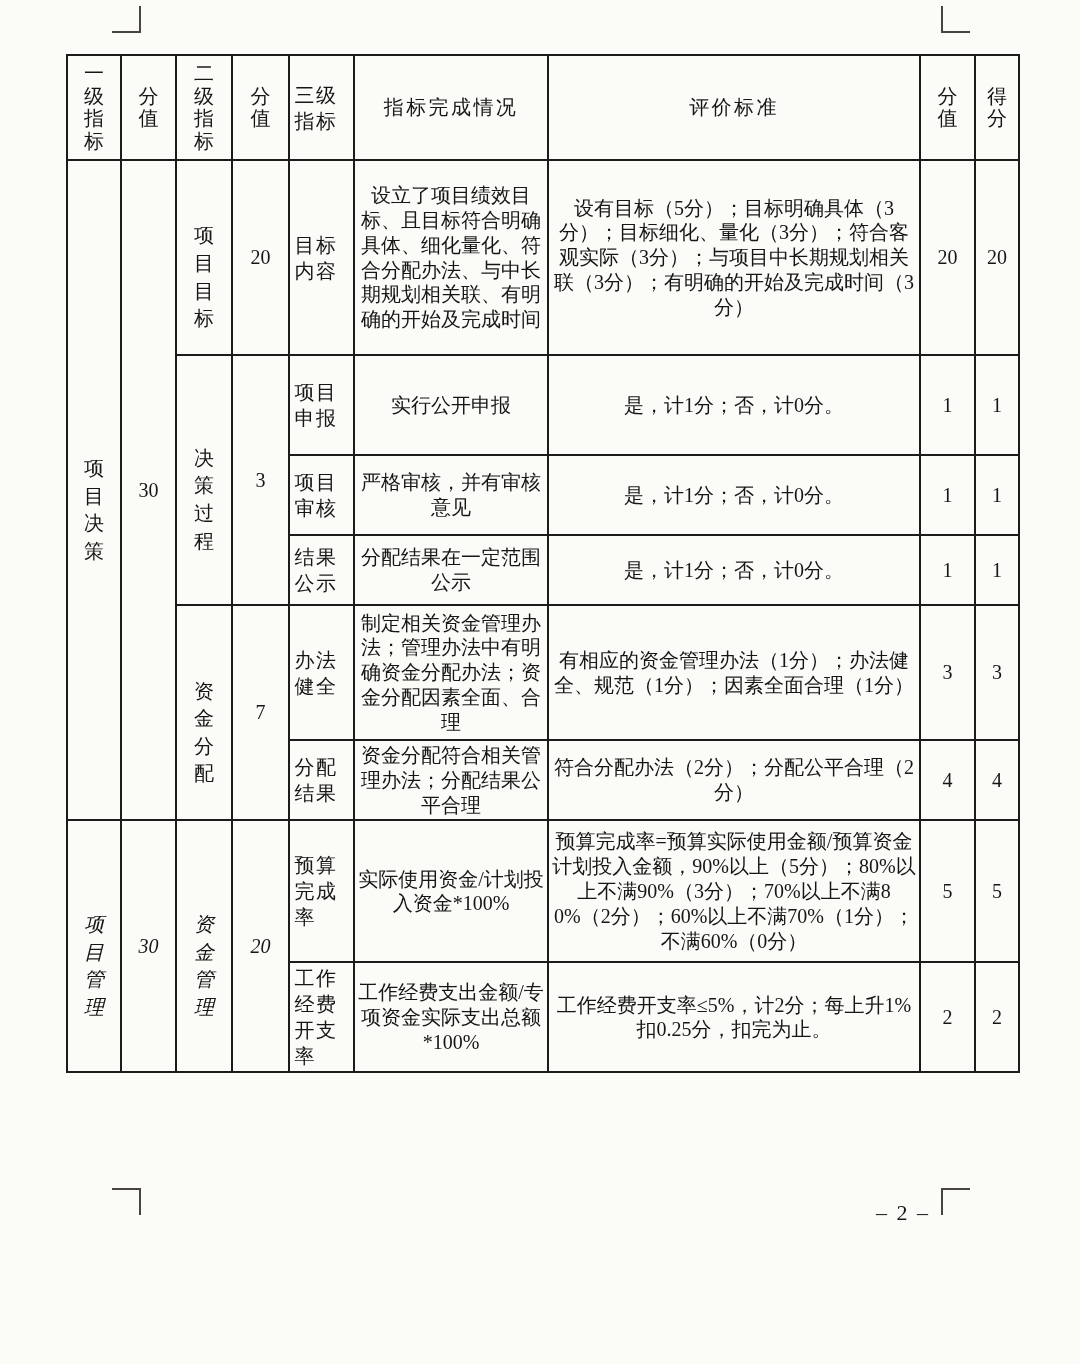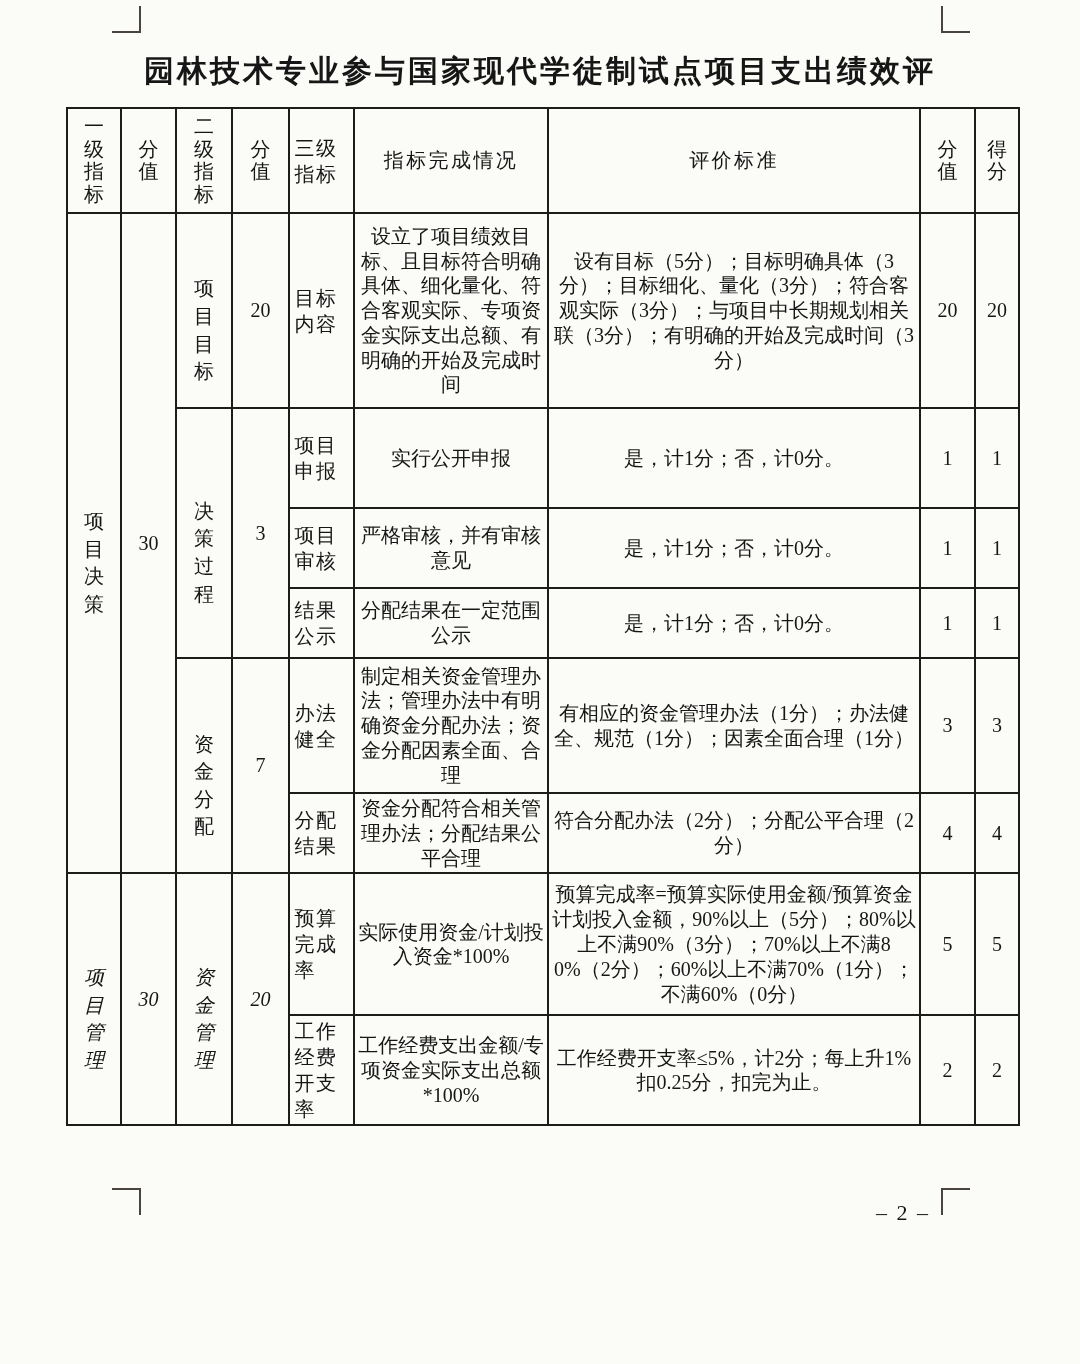--- a/index.html
+++ b/index.html
@@ -66,21 +66,20 @@
 </style>
 </head>
 <body>
 
 <div class="mark" id="mk-tl"></div>
 <div class="mark" id="mk-tr"></div>
 <div class="mark" id="mk-bl"></div>
 <div class="mark" id="mk-br"></div>
 
 <div class="doc-title">
-  <div>园林技术专业参与国家现代学徒制试点项目支出绩效评</div>
 </div>
 
 <table class="eval">
   <colgroup>
     <col style="width:54px">
       <col style="width:55px">
       <col style="width:56px">
     <col style="width:57px">
       <col style="width:65px">
       <col style="width:194px">
@@ -101,21 +100,21 @@
     <th><span class="vh">分值</span></th>
     <th><span class="vh">得分</span></th>
   </tr>
 
   <tr class="r1">
     <td rowspan="6"><span class="v">项目决策</span></td>
     <td rowspan="6">30</td>
     <td><span class="v">项目目标</span></td>
     <td>20</td>
     <td><span class="w2">目标内容</span></td>
-    <td class="txt">设立了项目绩效目标、且目标符合明确具体、细化量化、符合客观实际、专项资金实际支出总额、有明确的开始及完成时间</td>
+    <td class="txt">设立了项目绩效目标、且目标符合明确具体、细化量化、符合分配办法、与中长期规划相关联、有明确的开始及完成时间</td>
     <td class="txt">设有目标（5分）；目标明确具体（3分）；目标细化、量化（3分）；符合客观实际（3分）；与项目中长期规划相关联（3分）；有明确的开始及完成时间（3分）</td>
     <td>20</td>
     <td>20</td>
   </tr>
 
   <tr class="r2">
     <td rowspan="3"><span class="v">决策过程</span></td>
     <td rowspan="3">3</td>
     <td><span class="w2">项目申报</span></td>
     <td class="txt">实行公开申报</td>

